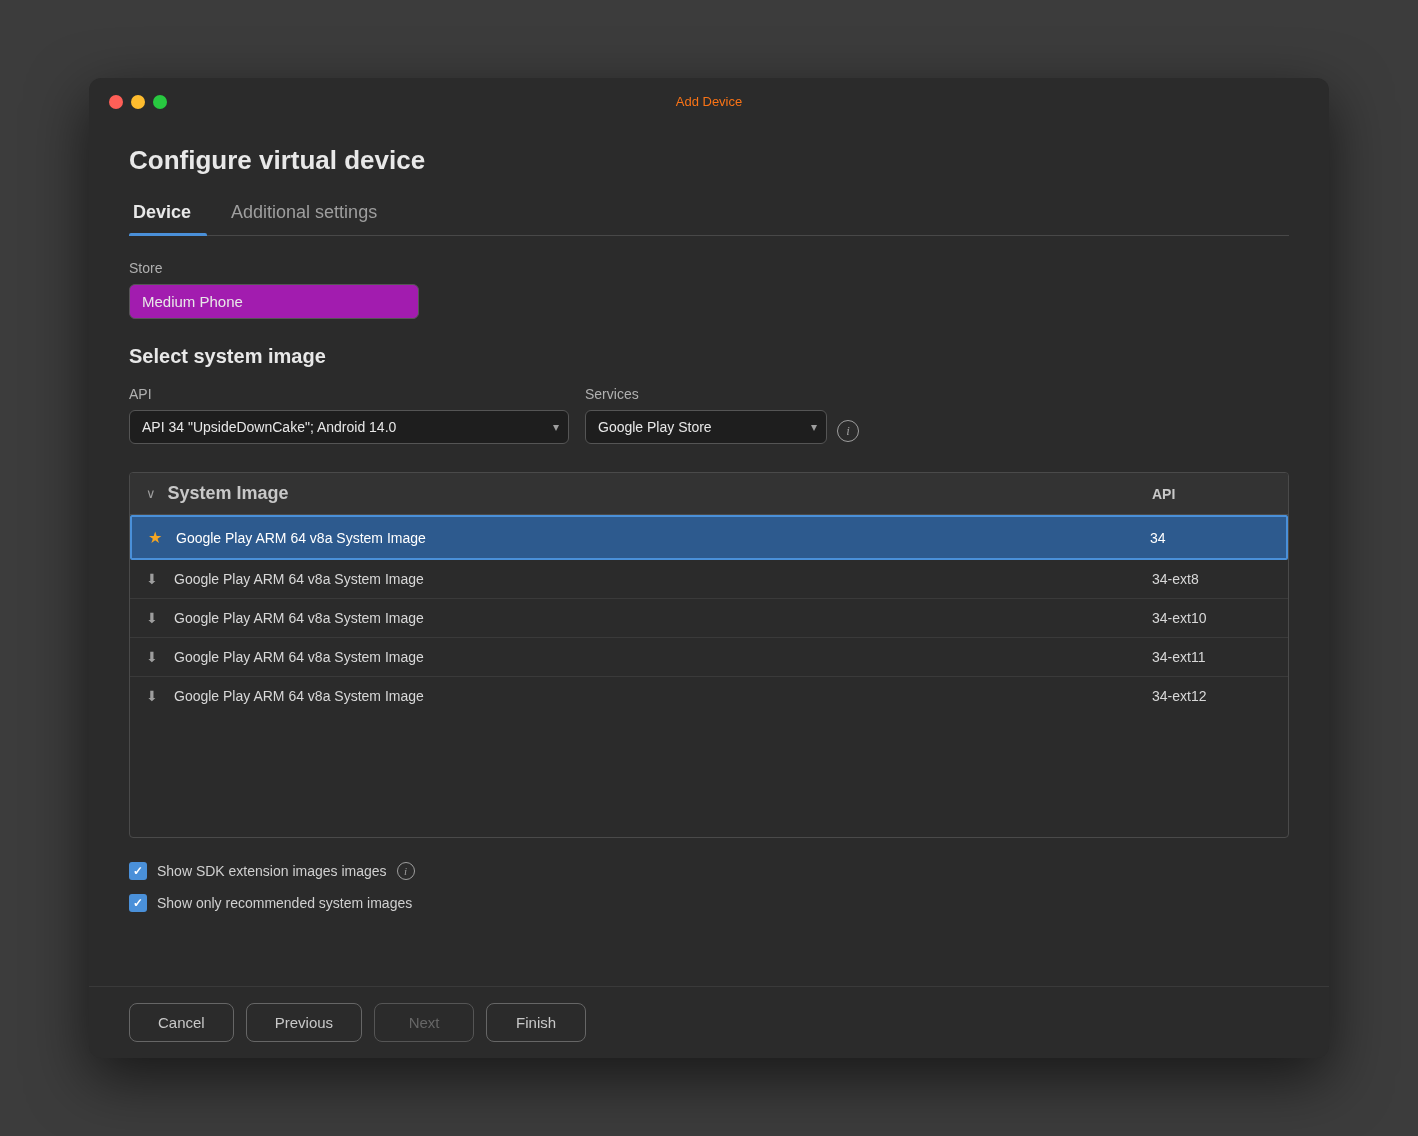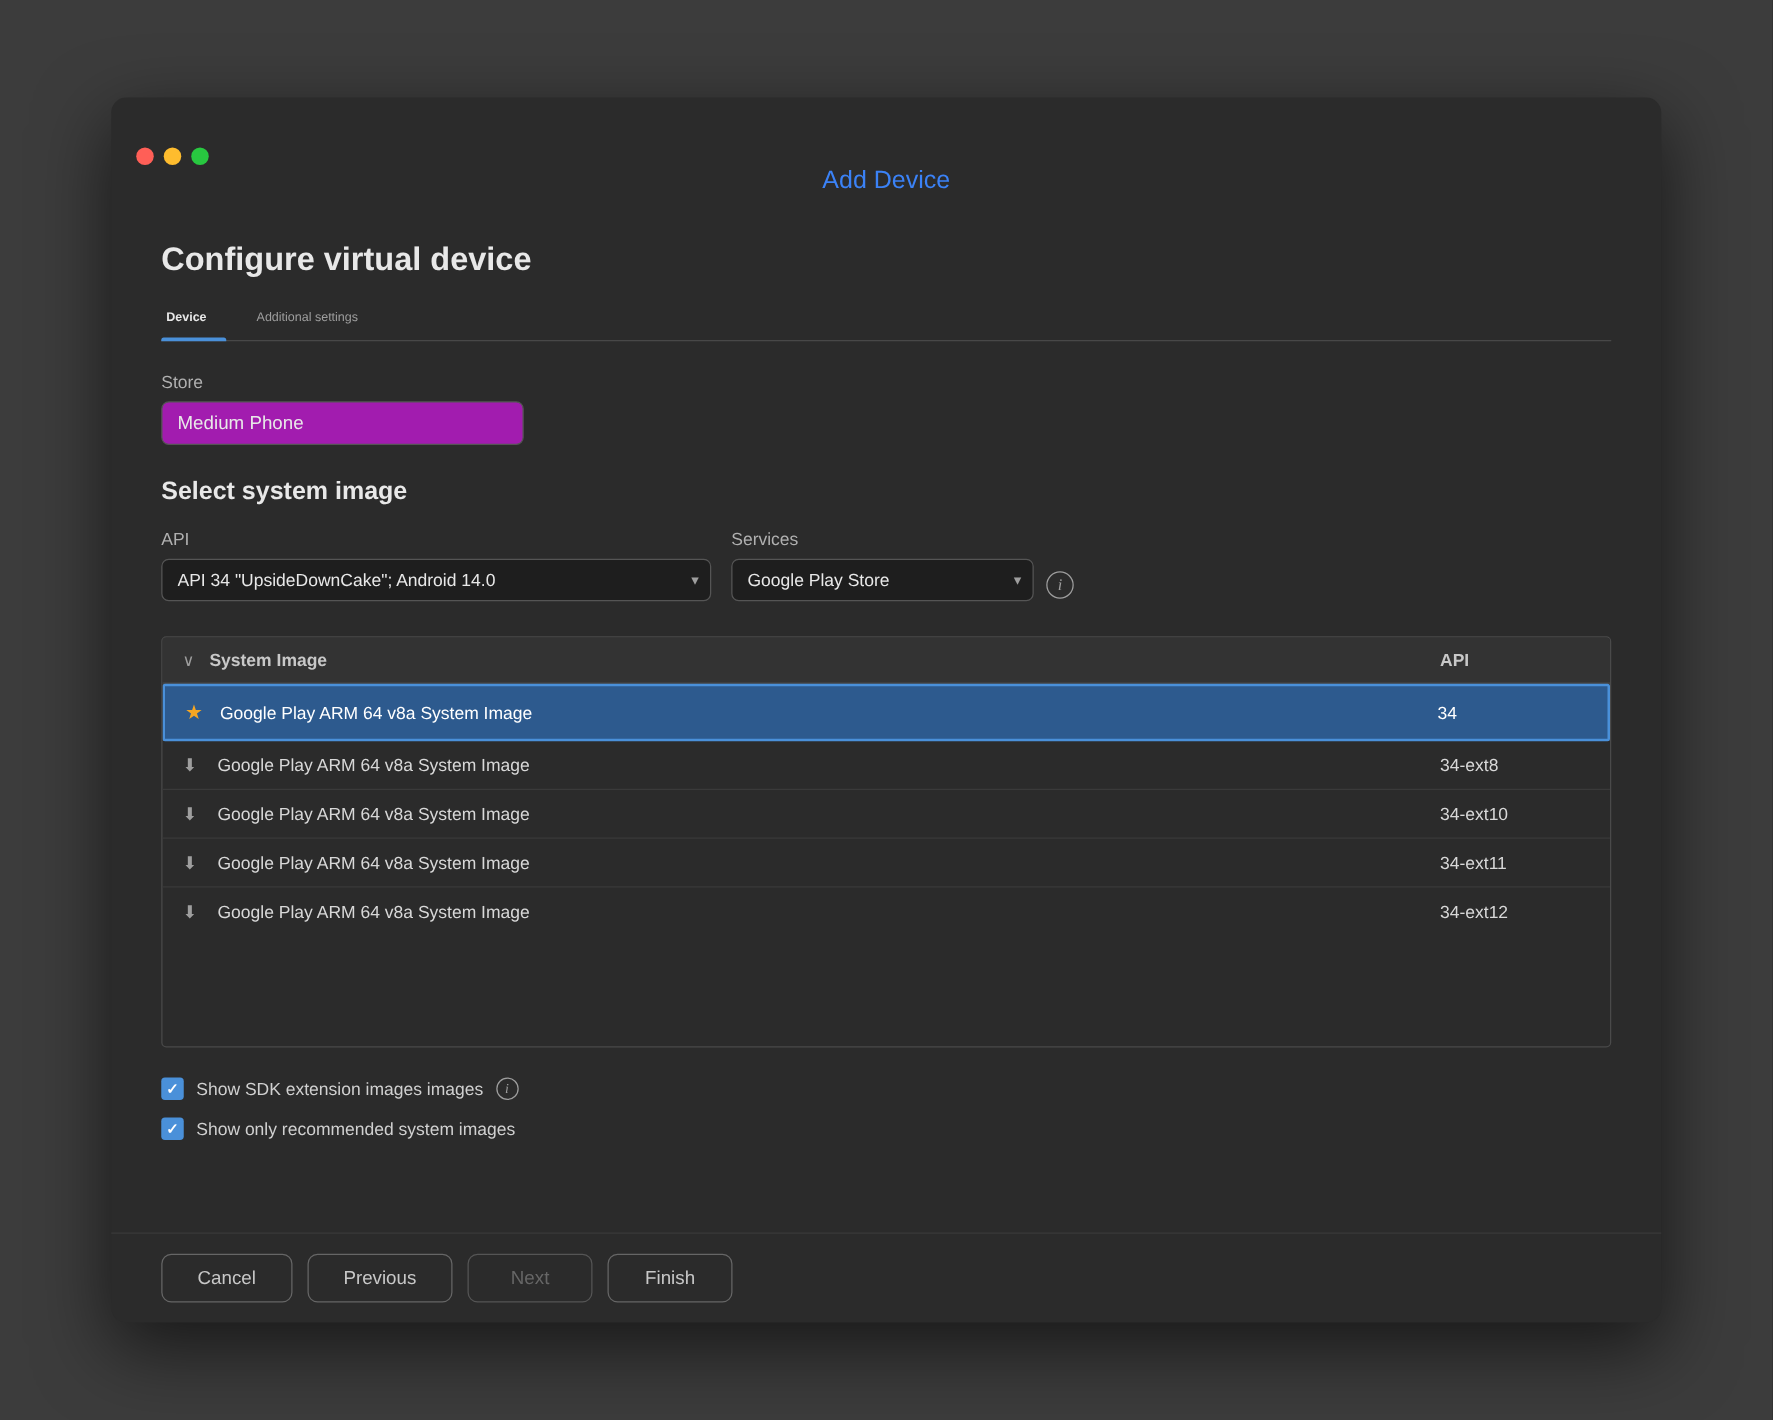--- a/index.html
+++ b/index.html
@@ -38,24 +38,23 @@
     .traffic-light {
       width: 14px;
       height: 14px;
       border-radius: 50%;
       cursor: pointer;
     }
     .tl-close { background: #ff5f57; }
     .tl-minimize { background: #febc2e; }
     .tl-maximize { background: #28c840; }
     .window-title {
-      color: #3b82f6;
-      font-size: 20px;
+      color: #f97316;
+      font-size: 13px;
       font-weight: 500;
-      margin-top: 39px;
     }
     .content {
       padding: 20px 40px 30px 40px;
       flex: 1;
       display: flex;
       flex-direction: column;
     }
     .page-title {
       color: #e8e8e8;
       font-size: 26px;
@@ -63,21 +62,21 @@
       margin-bottom: 18px;
     }
     .tabs {
       display: flex;
       gap: 0;
       margin-bottom: 24px;
       border-bottom: 1px solid #484848;
     }
     .tab {
       padding: 8px 16px 12px 4px;
-      font-size: 10px;
+      font-size: 18px;
       cursor: pointer;
       color: #9e9e9e;
       position: relative;
       margin-right: 20px;
     }
     .tab.active {
       color: #e8e8e8;
       font-weight: 600;
     }
     .tab.active::after {
@@ -185,21 +184,21 @@
     }
     .table-header-sort {
       color: #9e9e9e;
       margin-right: 12px;
       font-size: 13px;
       cursor: pointer;
     }
     .col-image {
       flex: 1;
       color: #c8c8c8;
-      font-size: 14px;
+      font-size: 18px;
       font-weight: 700;
     }
     .col-api {
       width: 120px;
       color: #c8c8c8;
       font-size: 14px;
       font-weight: 700;
     }
     .table-row {
       display: flex;

